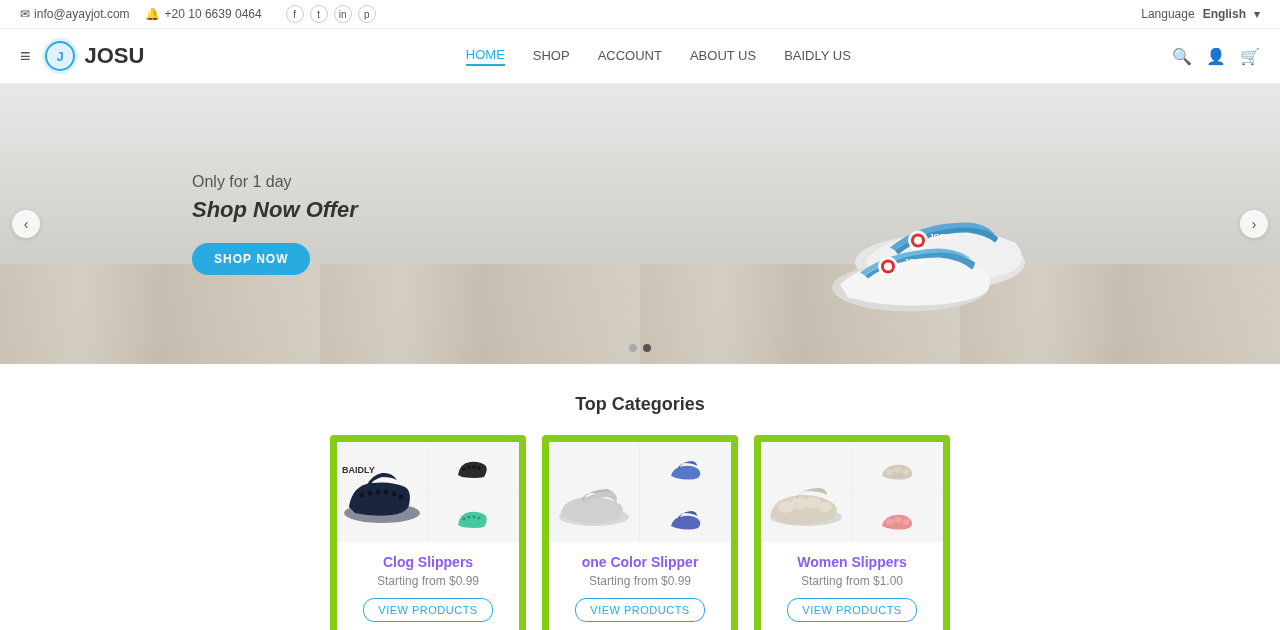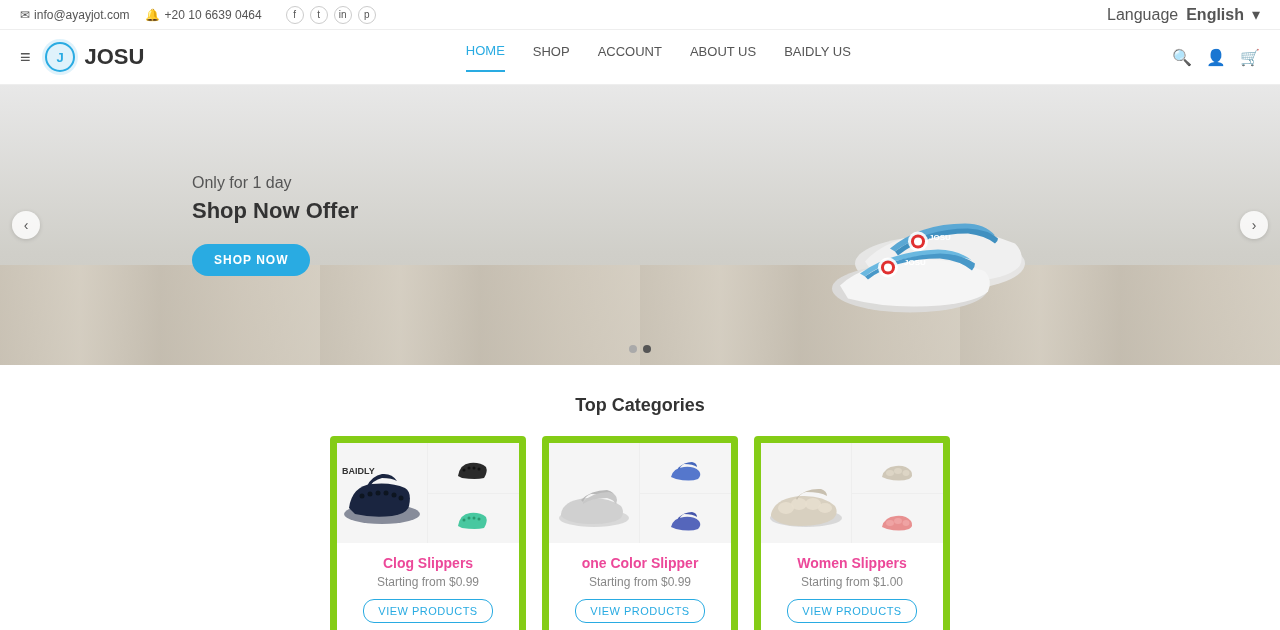--- a/index.html
+++ b/index.html
@@ -11,37 +11,37 @@
       border-bottom: 1px solid #eee;
       padding: 5px 20px;
       display: flex;
       justify-content: space-between;
       align-items: center;
       font-size: 12px;
       color: #555;
     }
     .top-bar-left { display: flex; gap: 16px; align-items: center; }
     .top-bar-left span { display: flex; align-items: center; gap: 4px; }
-    .top-bar-right { display: flex; align-items: flex-end; gap: 8px; font-size: 16px; }
+    .top-bar-right { display: flex; align-items: flex-end; gap: 8px; font-size: 12px; }
     .social-icons { display: flex; gap: 6px; margin-left: 8px; }
     .social-icon { width: 18px; height: 18px; border: 1px solid #ccc; border-radius: 50%; display: flex; align-items: center; justify-content: center; font-size: 10px; color: #555; }
 
     
     .header {
       display: flex;
       align-items: center;
       justify-content: space-between;
       padding: 8px 20px;
       border-bottom: 1px solid #eee;
       background: #fff;
     }
     .header-logo { display: flex; align-items: center; gap: 6px; font-size: 22px; font-weight: bold; color: #333; }
     .logo-icon { width: 38px; height: 38px; }
     .header-nav { display: flex; gap: 28px; align-items: center; }
-    .nav-item { font-size: 13px; color: #555; text-decoration: none; cursor: pointer; padding-bottom: 12px; }
+    .nav-item { font-size: 13px; color: #555; text-decoration: none; cursor: pointer; padding-bottom: 2px; }
     .nav-item.active { color: #29abe2; border-bottom: 2px solid #29abe2; }
     .header-actions { display: flex; gap: 14px; align-items: center; }
     .header-action-icon { cursor: pointer; color: #555; font-size: 16px; }
     .hamburger { font-size: 18px; cursor: pointer; color: #555; }
 
     
     .hero {
       position: relative;
       background: #f0f0f0;
       height: 280px;
@@ -80,20 +80,21 @@
     .hero-subtitle {
       font-size: 16px;
       color: #555;
       margin-bottom: 6px;
     }
     .hero-title {
       font-size: 22px;
       font-weight: bold;
       color: #333;
       margin-bottom: 20px;
+      font-style: italic;
     }
     .hero-btn {
       background: #29abe2;
       color: #fff;
       border: none;
       padding: 9px 22px;
       border-radius: 20px;
       font-size: 12px;
       font-weight: bold;
       cursor: pointer;
@@ -189,21 +190,21 @@
       align-items: center;
       justify-content: center;
     }
     .category-img-right-top { border-bottom: 1px solid #eee; }
     .category-info {
       padding: 12px 8px 10px;
     }
     .category-name {
       font-size: 14px;
       font-weight: 600;
-      color: #ec4899;
+      color: #8b5cf6;
       margin-bottom: 4px;
     }
     .category-price {
       font-size: 12px;
       color: #888;
       margin-bottom: 10px;
     }
     .view-products-btn {
       border: 1px solid #29abe2;
       color: #29abe2;

